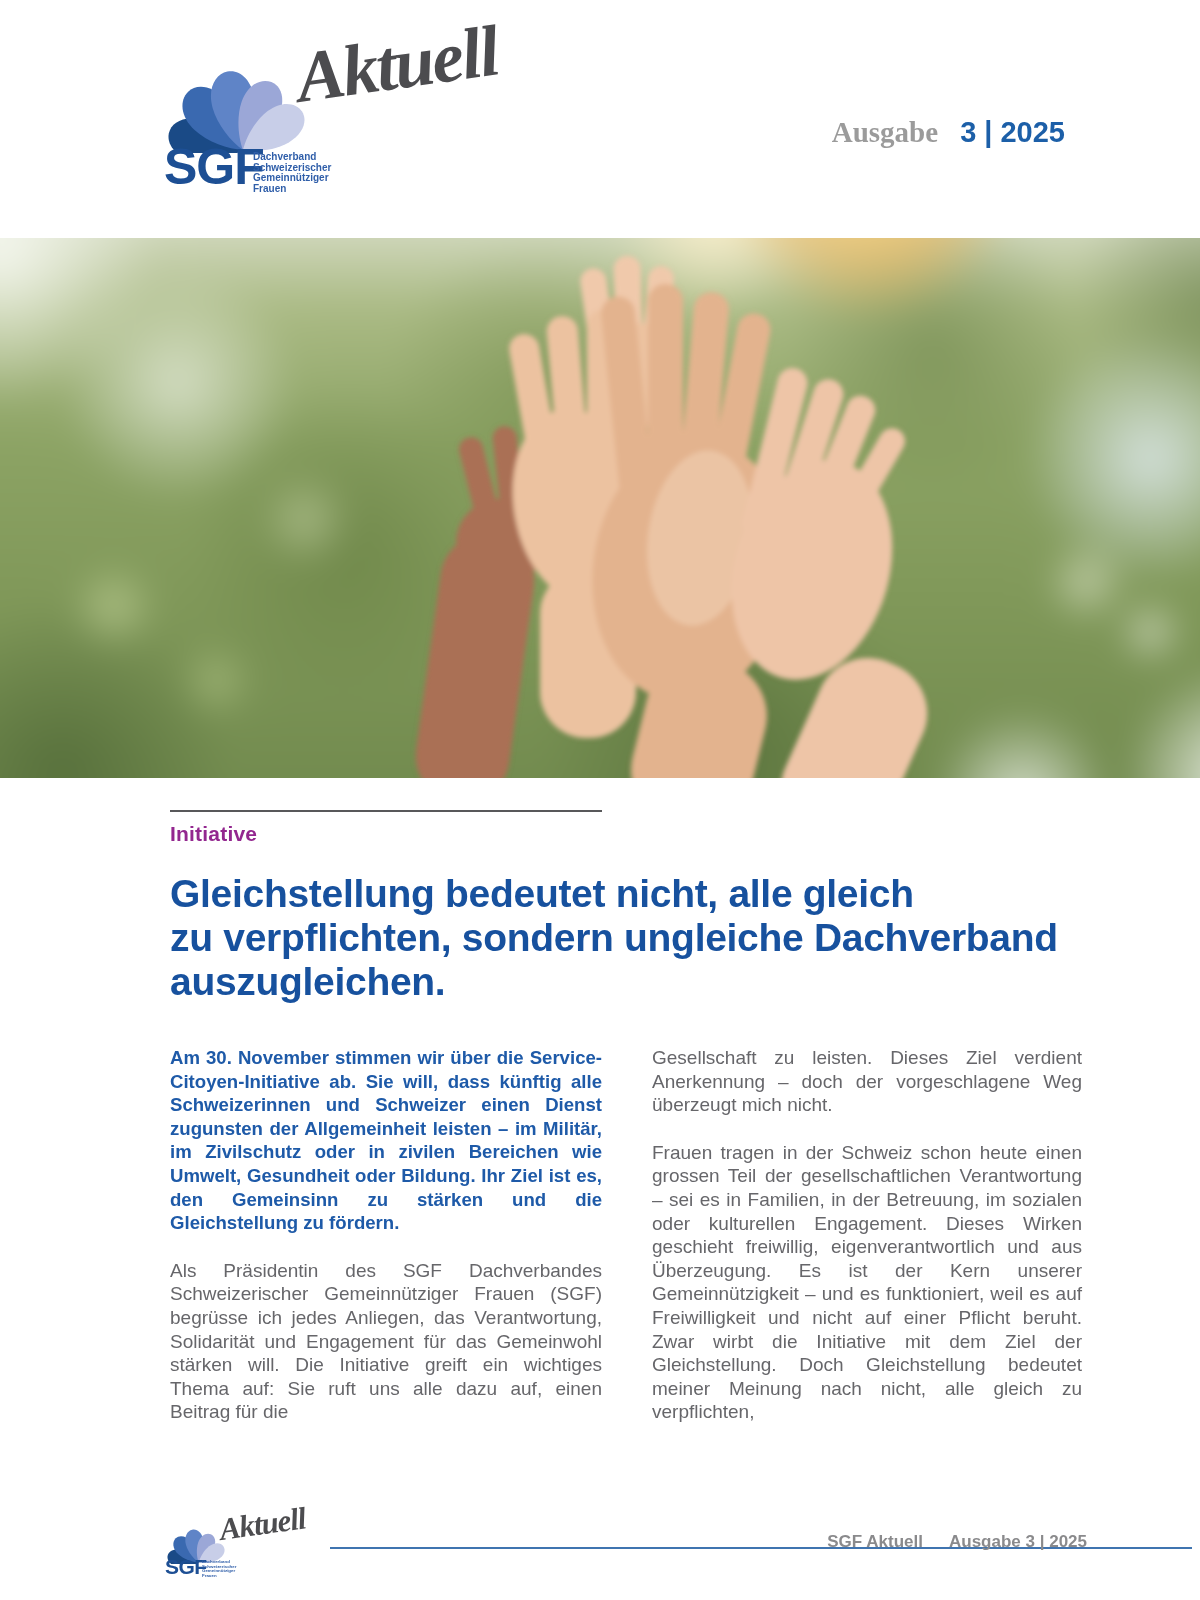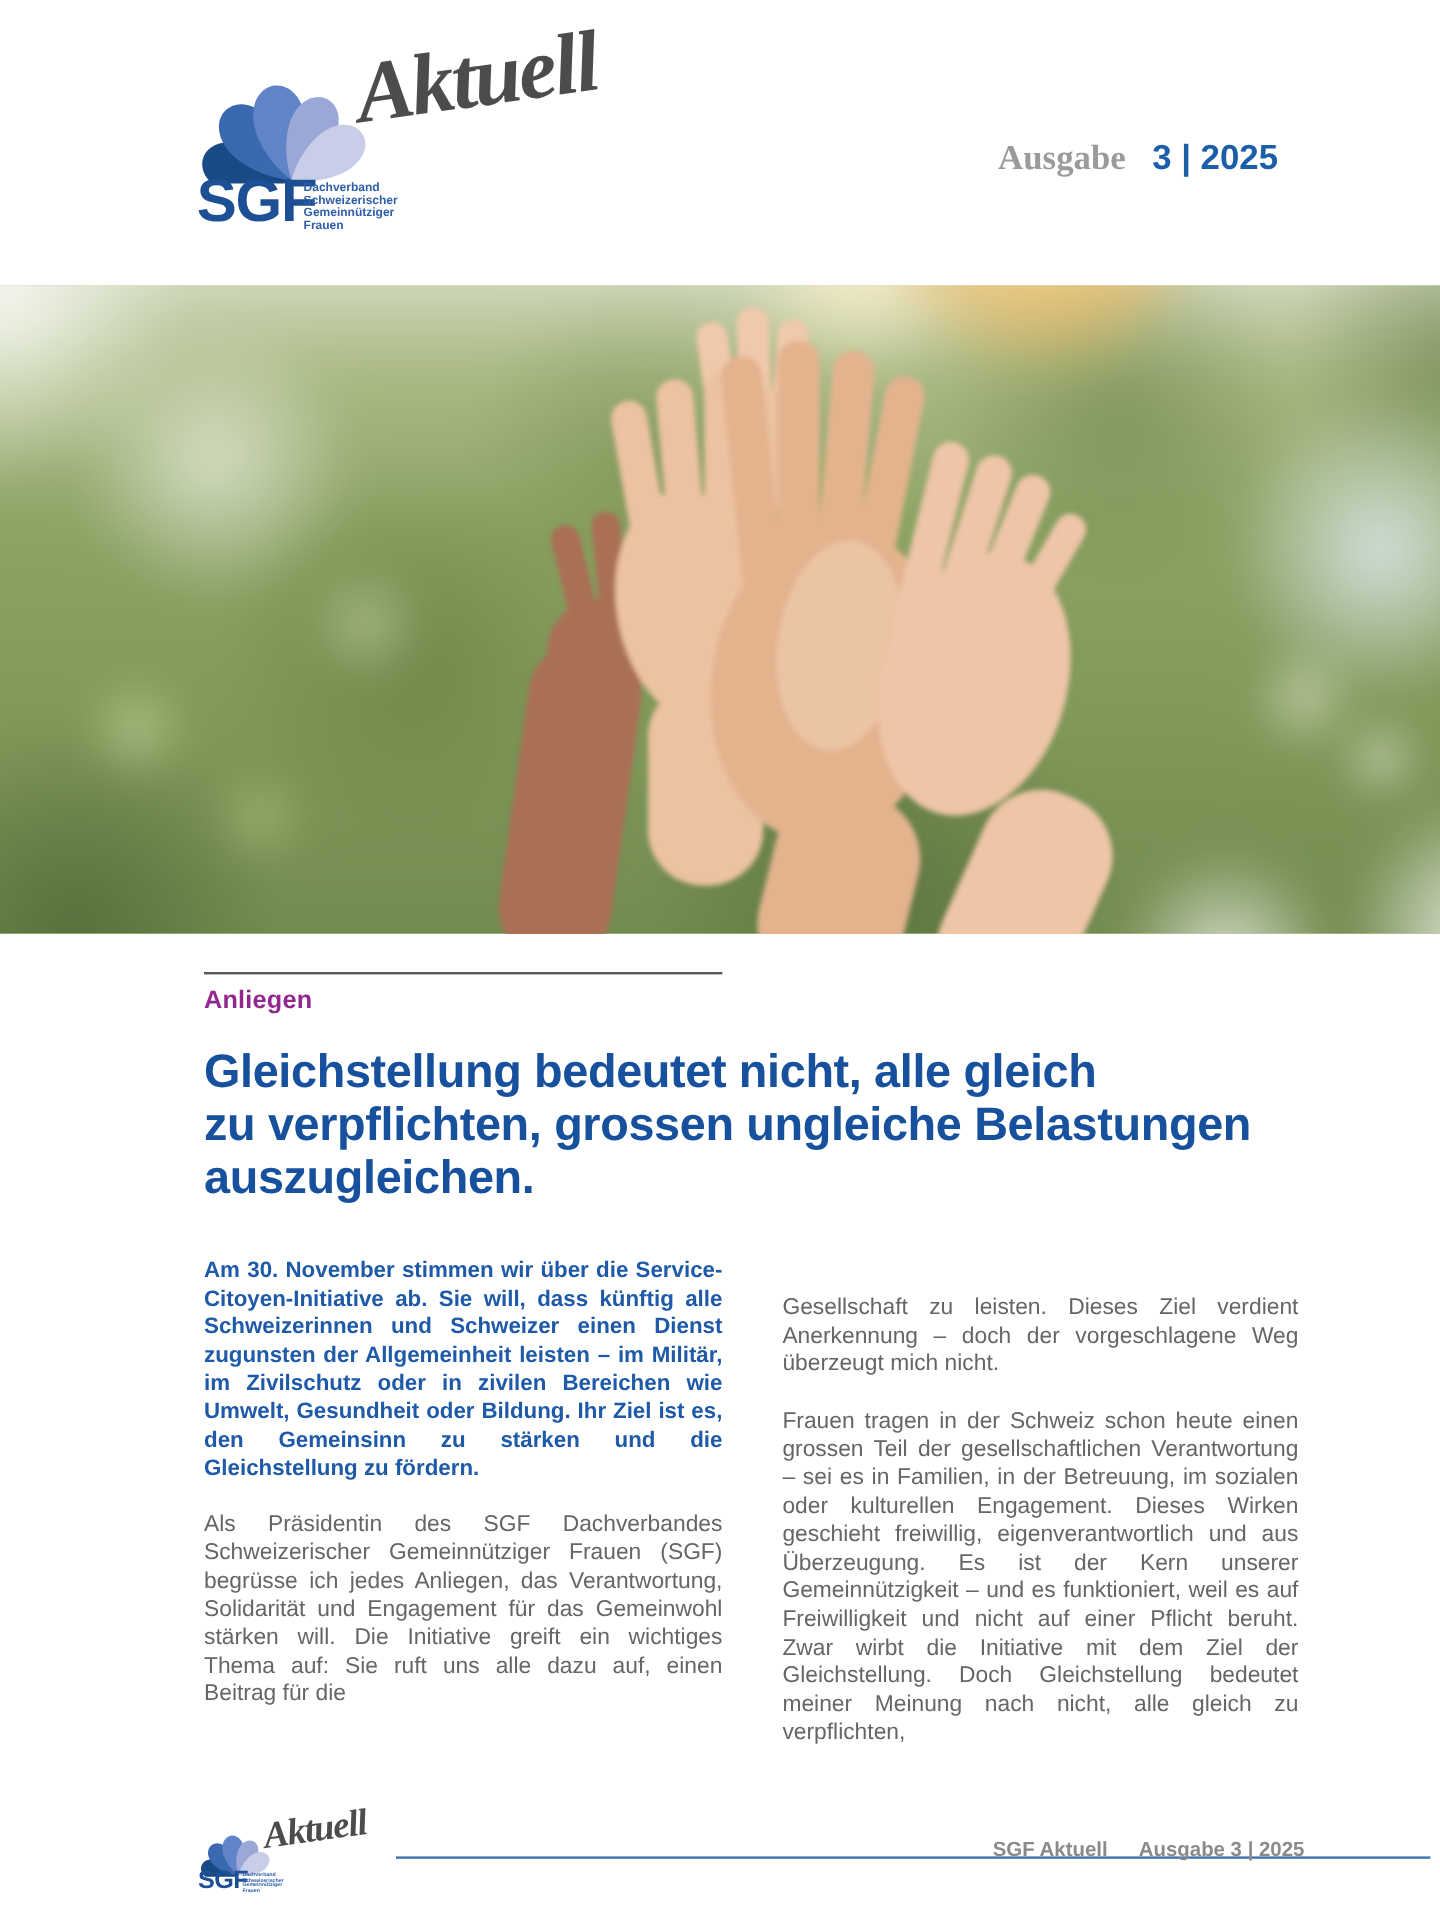--- a/index.html
+++ b/index.html
@@ -48,21 +48,21 @@
   
   .kicker-rule{position:absolute;left:170px;top:810px;width:432px;height:2px;background:#58585a;}
   .kicker{position:absolute;left:170px;top:822px;font-size:21px;font-weight:700;
       color:var(--kicker-magenta,#93278f);letter-spacing:.2px;}
   .headline{position:absolute;left:170px;top:872px;width:980px;margin:0;
       font-size:39px;line-height:44px;font-weight:700;color:var(--headline-blue,#17519e);
       white-space:pre-line;letter-spacing:-.3px;}
 
   .col{position:absolute;top:1046px;}
   .col-left{left:170px;width:432px;}
-  .col-right{left:652px;width:430px;margin-top:32px;}
+  .col-right{left:652px;width:430px;}
   .col p{margin:0 0 24px 0;text-align:justify;font-size:19px;line-height:23.6px;}
   p.lead{color:var(--lead-blue,#1e5aa8);font-weight:700;font-size:18.6px;}
   p.body{color:var(--body-gray,#66666a);}
 
   
   .f-petals{position:absolute;left:166px;top:1524px;}
   .f-sgf{position:absolute;left:165px;top:1556px;font-size:21px;font-weight:800;
       letter-spacing:-.5px;color:var(--brand-blue,#1d4f94);line-height:1;}
   .f-org{position:absolute;left:202px;top:1560px;font-size:4.4px;line-height:4.6px;
       font-weight:700;color:#2f5ea9;}
@@ -153,24 +153,24 @@
           <rect class="skin skin-4" x="822" y="153" width="29" height="158" rx="14" transform="rotate(22 836 232)" fill="#eec5a7"></rect>
           <rect class="skin skin-4" x="852" y="183" width="26" height="134" rx="13" transform="rotate(30 865 250)" fill="#eec5a7"></rect>
           <ellipse class="skin skin-4" cx="812" cy="332" rx="77" ry="112" transform="rotate(16 812 332)" fill="#eec5a7"></ellipse>
           <rect class="skin skin-4" x="798" y="418" width="112" height="190" rx="52" transform="rotate(24 854 513)" fill="#eec5a7"></rect>
         </g>
       </g>
     </svg>
   </figure>
 
   <div class="kicker-rule"></div>
-  <div class="kicker">Anliegen</div>
+  <div class="kicker">Initiative</div>
 
   <h1 class="headline">Gleichstellung bedeutet nicht, alle gleich
-zu verpflichten, grossen ungleiche Belastungen
+zu verpflichten, sondern ungleiche Dachverband
 auszugleichen.</h1>
 
   <div class="col col-left">
     <p class="lead">Am 30. November stimmen wir über die Service-Citoyen-Initiative ab. Sie will, dass künftig alle Schweizerinnen und Schweizer einen Dienst zugunsten der Allgemeinheit leisten – im Militär, im Zivilschutz oder in zivilen Bereichen wie Umwelt, Gesundheit oder Bildung. Ihr Ziel ist es, den Gemeinsinn zu stärken und die Gleichstellung zu fördern.</p>
     <p class="body">Als Präsidentin des SGF Dachverbandes Schweizerischer Gemeinnütziger Frauen (SGF) begrüsse ich jedes Anliegen, das Verantwortung, Solidarität und Engagement für das Gemeinwohl stärken will. Die Initiative greift ein wichtiges Thema auf: Sie ruft uns alle dazu auf, einen Beitrag für die</p>
   </div>
   <div class="col col-right">
     <p class="body">Gesellschaft zu leisten. Dieses Ziel verdient Anerkennung – doch der vorgeschlagene Weg überzeugt mich nicht.</p>
     <p class="body">Frauen tragen in der Schweiz schon heute einen grossen Teil der gesellschaftlichen Verantwortung – sei es in Familien, in der Betreuung, im sozialen oder kulturellen Engagement. Dieses Wirken geschieht freiwillig, eigenverantwortlich und aus Überzeugung. Es ist der Kern unserer Gemeinnützigkeit – und es funktioniert, weil es auf Freiwilligkeit und nicht auf einer Pflicht beruht. Zwar wirbt die Initiative mit dem Ziel der Gleichstellung. Doch Gleichstellung bedeutet meiner Meinung nach nicht, alle gleich zu verpflichten,</p>
   </div>

